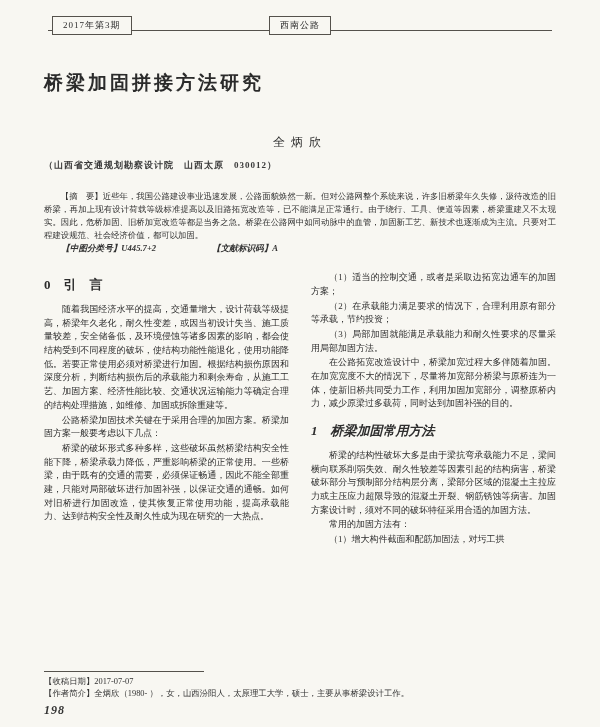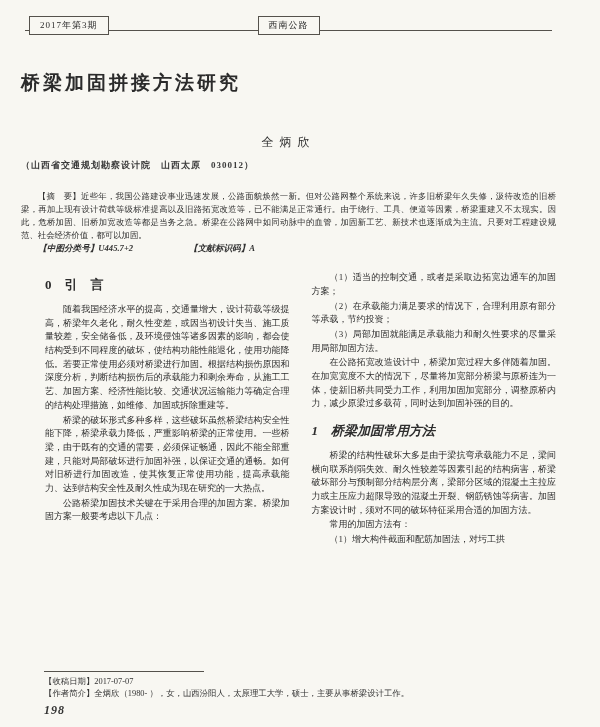--- a/index.html
+++ b/index.html
@@ -1,20 +1,20 @@
 <!DOCTYPE html>
 <html><head>
 <meta charset="utf-8">
 <style>
   html,body{margin:0;padding:0;background:#9a9a9a;}
   .page{
     width:600px;height:727px;margin:0 auto;box-sizing:border-box;
     background:#f8f7f2;color:#2b2b2b;position:relative;
     font-family:"Liberation Serif","DejaVu Serif",serif;
-    padding:14px 44px 0 21px;overflow:hidden;
+    padding:14px 44px 0 44px;overflow:hidden;
   }
   
   .header{position:relative;height:26px;margin:0 4px;}
   .header .rule{position:absolute;left:0;right:0;top:16px;border-top:1px solid #55524c;}
   .hbox{
     position:absolute;top:2px;border:1px solid #55524c;background:#f8f7f2;
     font-size:9px;padding:2px 10px;letter-spacing:1px;white-space:nowrap;
   }
   .hbox.left{left:4px;}
   .hbox.center{left:50%;transform:translateX(-50%);}
@@ -24,21 +24,21 @@
   .affil{margin-top:8px;font-size:9px;letter-spacing:1px;color:#3a3a3a;font-weight:bold;}
   
   .meta{margin-top:18px;font-size:8.4px;line-height:1.55;text-align:justify;color:#333;}
   .meta p{margin:0;}
   .meta .abs{text-indent:2em;}
   .label{font-weight:normal;}
   .metaline{margin-top:3px;padding-left:2em;font-weight:bold;font-size:8.6px;}
   .clcline{display:flex;gap:0;font-style:italic;}
   .clcline .doc{margin-left:56px;}
   
-  .columns{display:flex;gap:22px;margin-top:16px;margin-left:24px;}
+  .columns{display:flex;gap:22px;margin-top:16px;}
   .col{flex:1;font-size:9px;line-height:1.52;text-align:justify;color:#2e2e2e;}
   .col p{margin:0 0 1px 0;text-indent:2em;}
   .sec-head{font-size:13px;font-weight:bold;text-indent:0 !important;margin:4px 0 8px 0 !important;}
   .sec-head.second{margin-top:10px !important;font-style:italic;}
   
   .footer{position:absolute;left:44px;right:44px;bottom:8px;font-size:8.4px;line-height:1.5;color:#333;}
   .footer .sep{width:160px;border-top:1px solid #55524c;margin-bottom:4px;}
   .footer p{margin:0;}
   .pagenum{font-style:italic;font-weight:bold;font-size:12px;margin-top:5px;letter-spacing:1px;}
 </style>
@@ -64,22 +64,22 @@
     <p class="metaline clcline">
       <span><span>【中图分类号】</span><span>U445.7+2</span></span>
       <span class="doc"><span>【文献标识码】</span><span>A</span></span>
     </p>
   </div>
 
   <div class="columns">
     <div class="col">
       <p class="sec-head">0　引　言</p>
       <p>随着我国经济水平的提高，交通量增大，设计荷载等级提高，桥梁年久老化，耐久性变差，或因当初设计失当、施工质量较差，安全储备低，及环境侵蚀等诸多因素的影响，都会使结构受到不同程度的破坏，使结构功能性能退化，使用功能降低。若要正常使用必须对桥梁进行加固。根据结构损伤原因和深度分析，判断结构损伤后的承载能力和剩余寿命，从施工工艺、加固方案、经济性能比较、交通状况运输能力等确定合理的结构处理措施，如维修、加固或拆除重建等。</p>
+      <p>公路桥梁加固技术关键在于采用合理的加固方案。桥梁加固方案一般要考虑以下几点：</p>
       <p>桥梁的破坏形式多种多样，这些破坏虽然桥梁结构安全性能下降，桥梁承载力降低，严重影响桥梁的正常使用。一些桥梁，由于既有的交通的需要，必须保证畅通，因此不能全部重建，只能对局部破坏进行加固补强，以保证交通的通畅。如何对旧桥进行加固改造，使其恢复正常使用功能，提高承载能力、达到结构安全性及耐久性成为现在研究的一大热点。</p>
-      <p>公路桥梁加固技术关键在于采用合理的加固方案。桥梁加固方案一般要考虑以下几点：</p>
     </div>
     <div class="col">
       <p>（1）适当的控制交通，或者是采取边拓宽边通车的加固方案；</p>
       <p>（2）在承载能力满足要求的情况下，合理利用原有部分等承载，节约投资；</p>
       <p>（3）局部加固就能满足承载能力和耐久性要求的尽量采用局部加固方法。</p>
       <p>在公路拓宽改造设计中，桥梁加宽过程大多伴随着加固。在加宽宽度不大的情况下，尽量将加宽部分桥梁与原桥连为一体，使新旧桥共同受力工作，利用加固加宽部分，调整原桥内力，减少原梁过多载荷，同时达到加固补强的目的。</p>
       <p class="sec-head second">1　桥梁加固常用方法</p>
       <p>桥梁的结构性破坏大多是由于梁抗弯承载能力不足，梁间横向联系削弱失效、耐久性较差等因素引起的结构病害，桥梁破坏部分与预制部分结构层分离，梁部分区域的混凝土主拉应力或主压应力超限导致的混凝土开裂、钢筋锈蚀等病害。加固方案设计时，须对不同的破坏特征采用合适的加固方法。</p>
       <p>常用的加固方法有：</p>
       <p>（1）增大构件截面和配筋加固法，对圬工拱</p>

